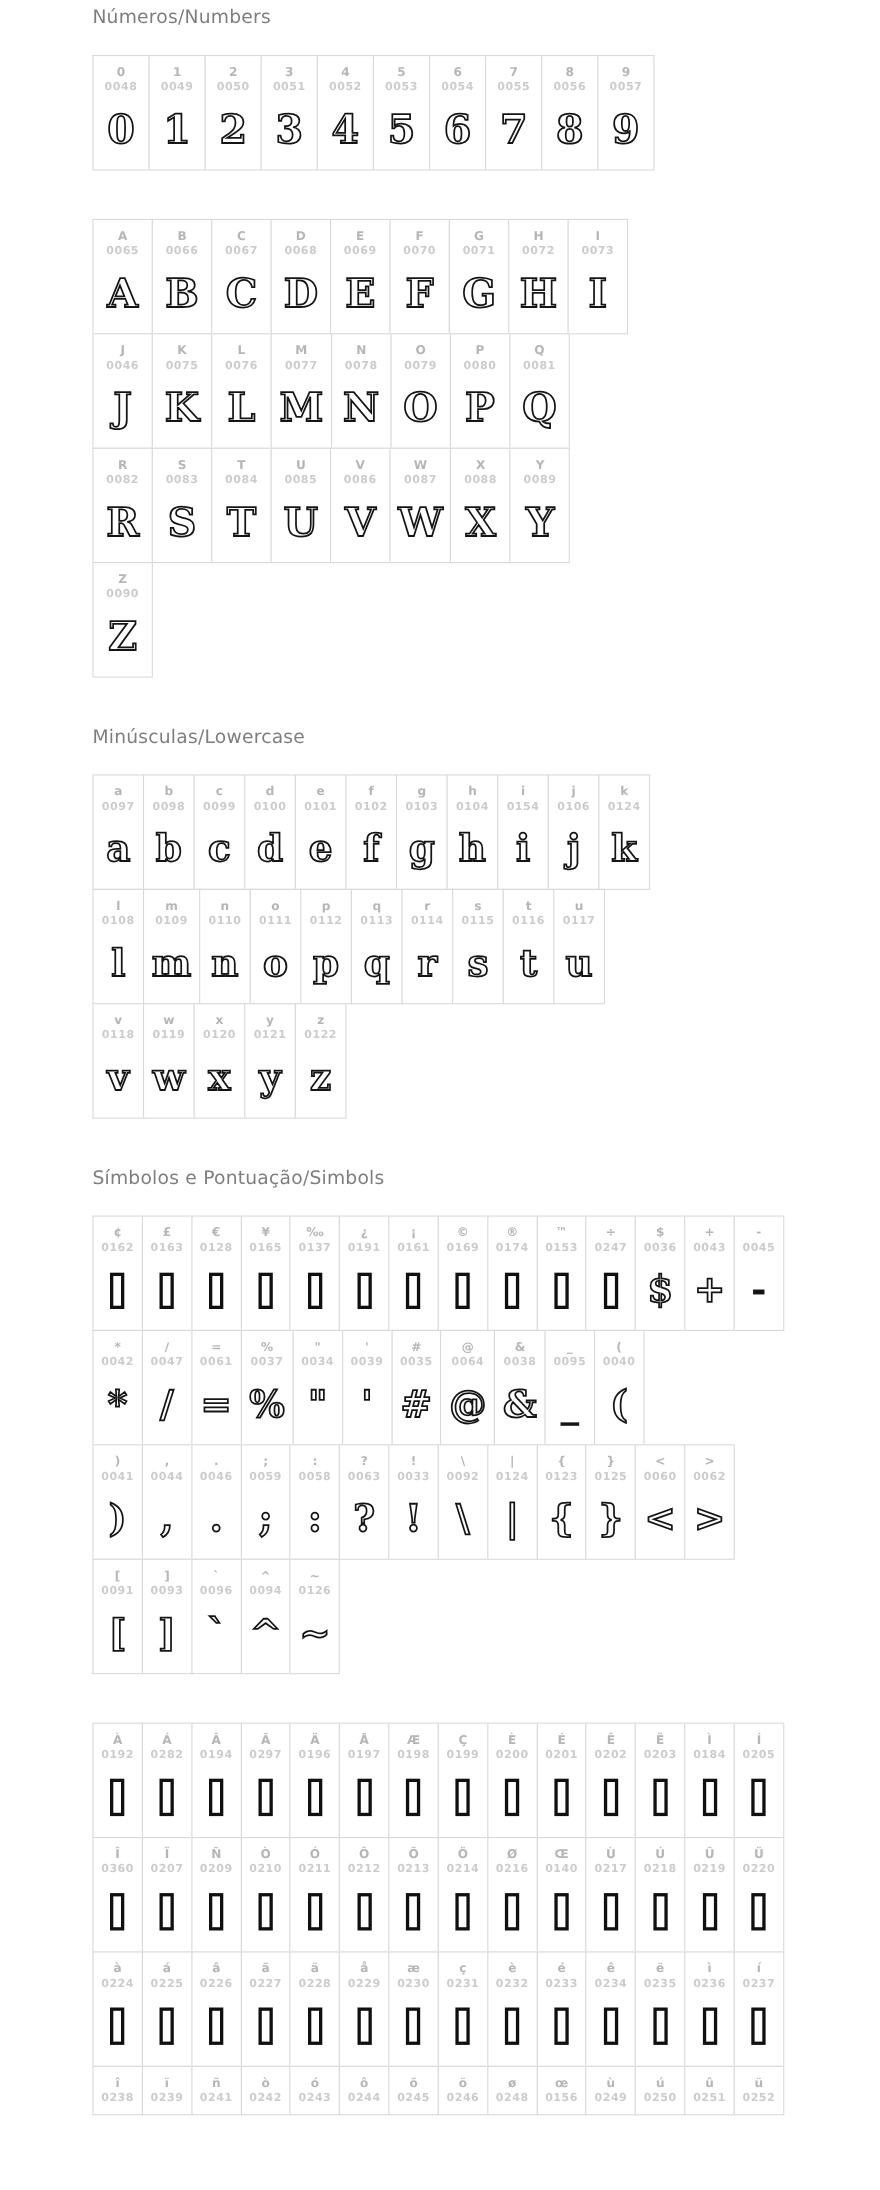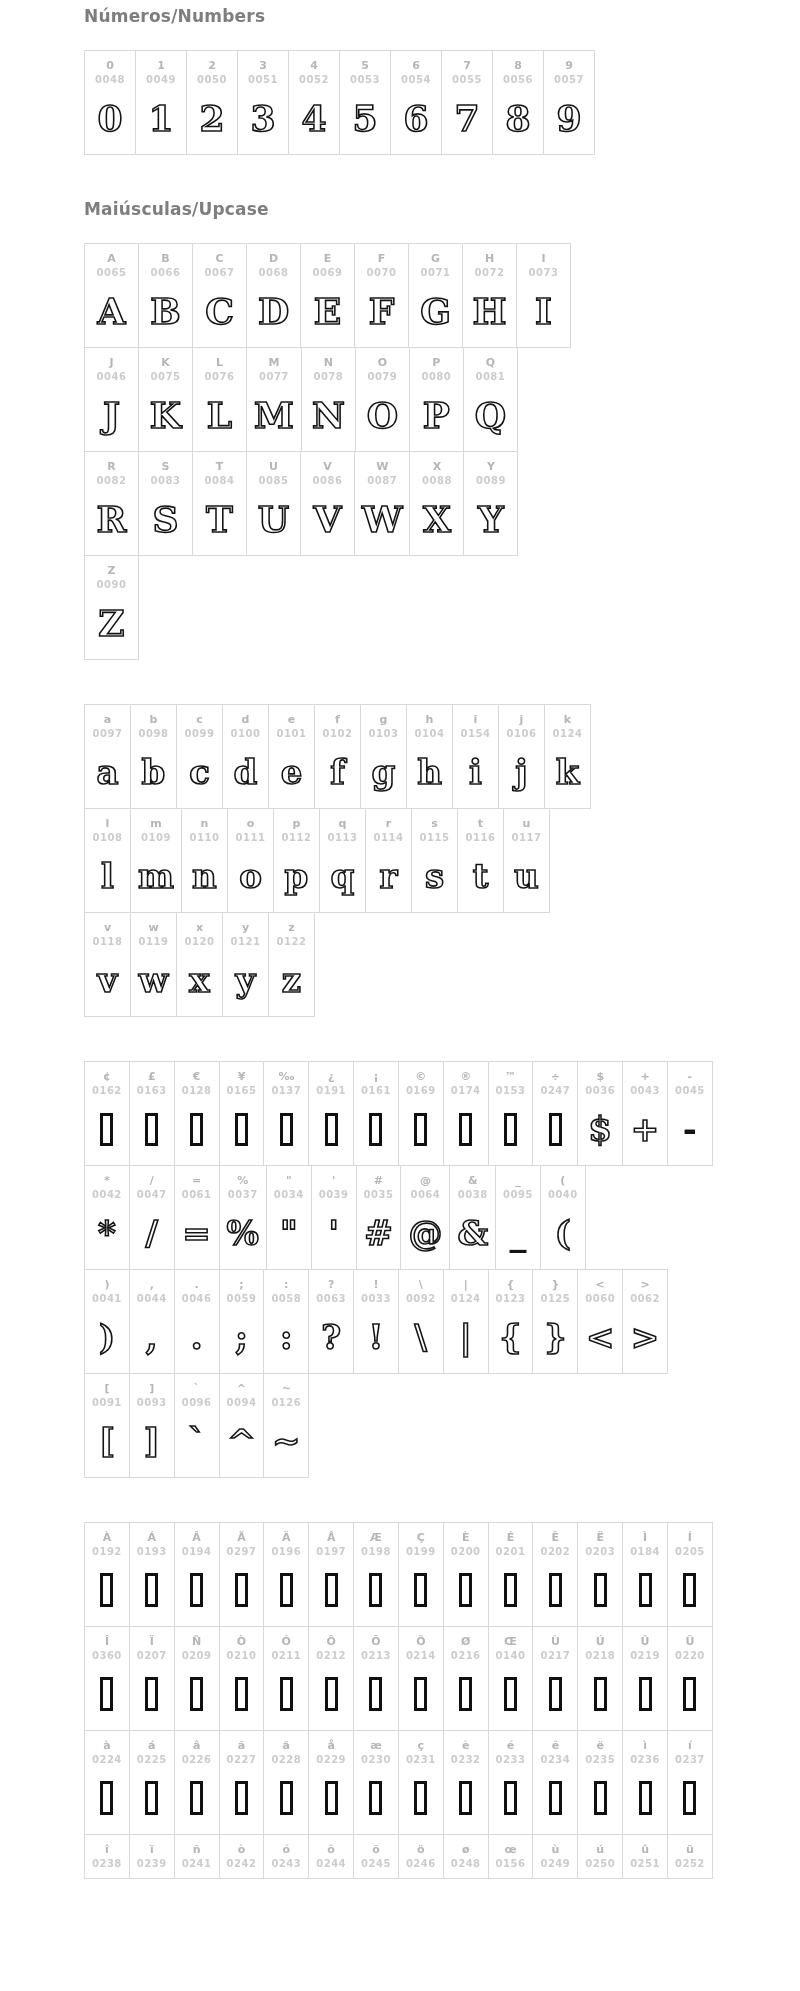--- a/index.html
+++ b/index.html
@@ -10,21 +10,21 @@
     width: 800px;
     min-height: 1991px;
     box-sizing: border-box;
     padding: 6px 40px 30px 84px;
     font-family: "DejaVu Sans", "Liberation Sans", sans-serif;
   }
   .section { margin-bottom: 44px; }
   .section-title {
     color: #7e7e7e;
     font-size: 17px;
-    font-weight: 700;
+    font-weight: 400;
     letter-spacing: 0.2px;
     margin: 0 0 24px 0;
   }
   .char-row { display: flex; }
   .char-row + .char-row { margin-top: -1px; }
   .char-cell {
     border: 1px solid #d9d9d9;
     background: #ffffff;
     display: flex;
     flex-direction: column;
@@ -160,21 +160,20 @@
         <div class="char-cell">
           <div class="cell-char">9</div>
           <div class="cell-code">0057</div>
           <div class="cell-glyph">
             <span class="glyph-outline">9</span>
           </div>
         </div>
       </div>
     </section>
     <section class="section section-upcase">
-      <h2 class="section-title">Maiúsculas/Upcase</h2>
       <div class="char-row">
         <div class="char-cell">
           <div class="cell-char">A</div>
           <div class="cell-code">0065</div>
           <div class="cell-glyph">
             <span class="glyph-outline">A</span>
           </div>
         </div>
         <div class="char-cell">
           <div class="cell-char">B</div>
@@ -353,20 +352,21 @@
         <div class="char-cell">
           <div class="cell-char">Z</div>
           <div class="cell-code">0090</div>
           <div class="cell-glyph">
             <span class="glyph-outline">Z</span>
           </div>
         </div>
       </div>
     </section>
     <section class="section section-lowercase">
+      <h2 class="section-title">Minúsculas/Lowercase</h2>
       <div class="char-row">
         <div class="char-cell">
           <div class="cell-char">a</div>
           <div class="cell-code">0097</div>
           <div class="cell-glyph">
             <span class="glyph-outline">a</span>
           </div>
         </div>
         <div class="char-cell">
           <div class="cell-char">b</div>
@@ -543,20 +543,21 @@
         <div class="char-cell">
           <div class="cell-char">z</div>
           <div class="cell-code">0122</div>
           <div class="cell-glyph">
             <span class="glyph-outline">z</span>
           </div>
         </div>
       </div>
     </section>
     <section class="section section-symbols">
+      <h2 class="section-title">Símbolos e Pontuação/Simbols</h2>
       <div class="char-row">
         <div class="char-cell">
           <div class="cell-char">¢</div>
           <div class="cell-code">0162</div>
           <div class="cell-glyph">
             <span class="glyph-box"></span>
           </div>
         </div>
         <div class="char-cell">
           <div class="cell-char">£</div>
@@ -864,21 +865,21 @@
       <div class="char-row">
         <div class="char-cell">
           <div class="cell-char">À</div>
           <div class="cell-code">0192</div>
           <div class="cell-glyph">
             <span class="glyph-box"></span>
           </div>
         </div>
         <div class="char-cell">
           <div class="cell-char">Á</div>
-          <div class="cell-code">0193</div>
+          <div class="cell-code">0282</div>
           <div class="cell-glyph">
             <span class="glyph-box"></span>
           </div>
         </div>
         <div class="char-cell">
           <div class="cell-char">Â</div>
           <div class="cell-code">0194</div>
           <div class="cell-glyph">
             <span class="glyph-box"></span>
           </div>

